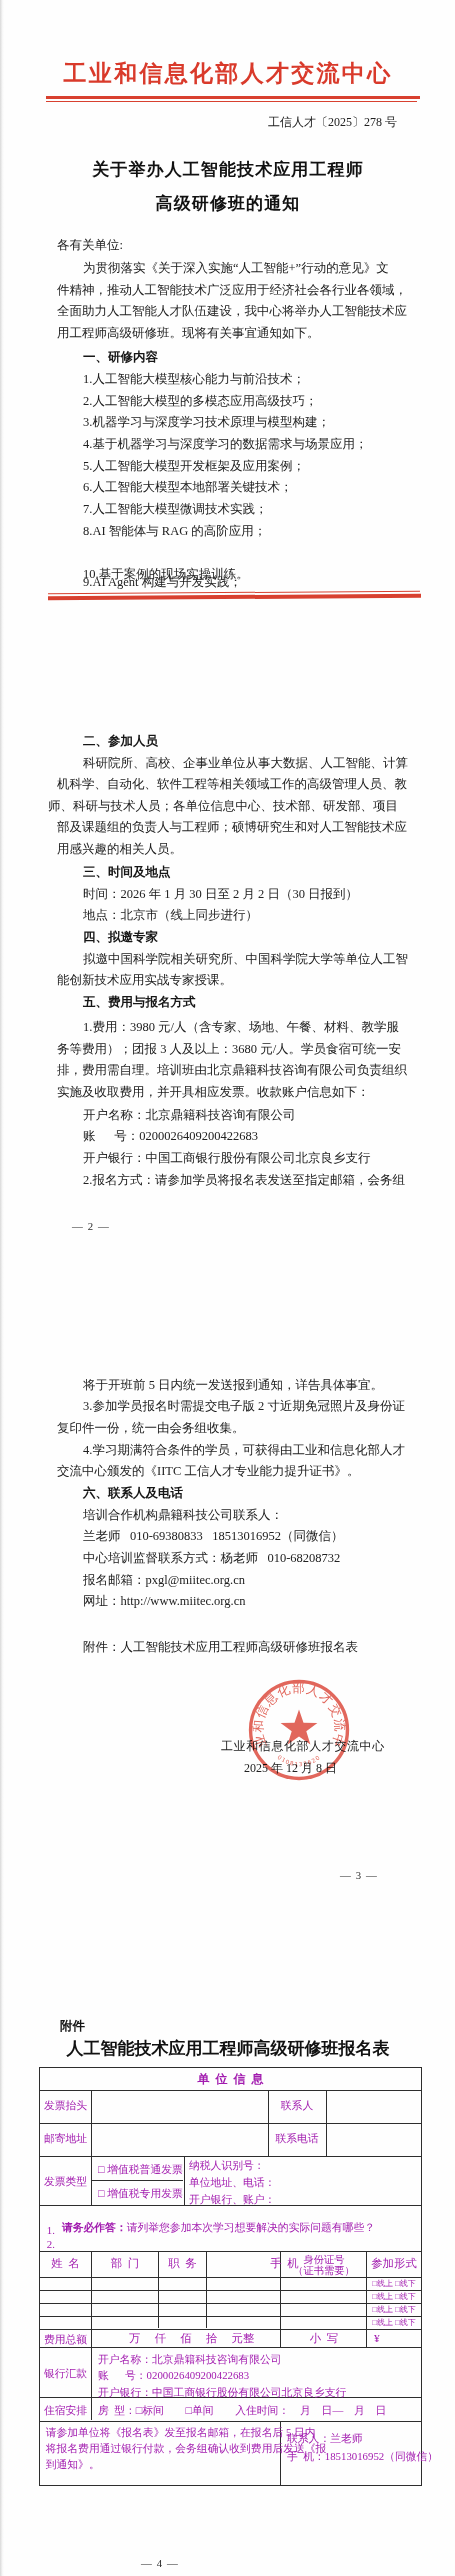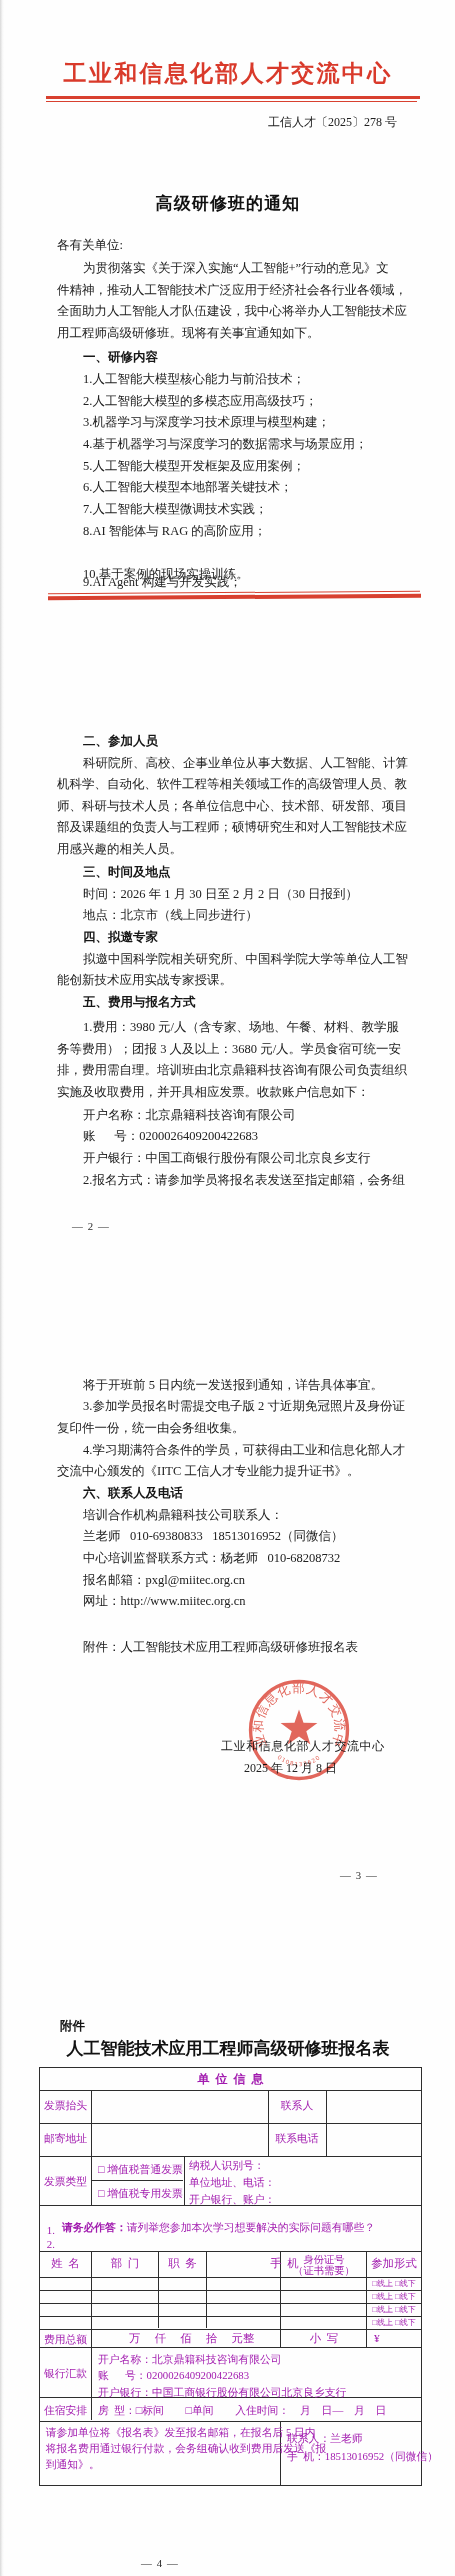--- a/index.html
+++ b/index.html
@@ -28,20 +28,21 @@
 <body>
 
 <div id="doc">
   <div class="edge"></div>
 
   <div class="t ctr orgtitle" style="top:60px;">工业和信息化部人才交流中心</div>
   <div class="rule" style="left:46px;top:96px;width:374px;height:2.8px;"></div>
   <div class="rule" style="left:46px;top:101px;width:371px;height:1.1px;"></div>
   <div class="t" style="right:59px;top:115px;font-size:12px;">工信人才〔2025〕278 号</div>
 
+  <div class="t ctr doctitle" style="top:160px;">关于举办人工智能技术应用工程师</div>
   <div class="t ctr doctitle" style="top:194px;">高级研修班的通知</div>
 
   <div class="t" style="left:57px;top:238px;">各有关单位:</div>
 
   <div class="t" style="left:83px;top:261px;">为贯彻落实《关于深入实施“人工智能+”行动的意见》文</div>
   <div class="t" style="left:57px;top:283px;">件精神，推动人工智能技术广泛应用于经济社会各行业各领域，</div>
   <div class="t" style="left:57px;top:304px;">全面助力人工智能人才队伍建设，我中心将举办人工智能技术应</div>
   <div class="t" style="left:57px;top:326px;">用工程师高级研修班。现将有关事宜通知如下。</div>
 
   <div class="t hd" style="left:83px;top:350px;">一、研修内容</div>
@@ -55,21 +56,21 @@
   <div class="t" style="left:83px;top:524px;">8.AI 智能体与 RAG 的高阶应用；</div>
   <div class="t" style="left:83px;top:545px;margin-top:30px;">9.AI Agent 构建与开发实践；</div>
   <div class="t" style="left:83px;top:567px;">10.基于案例的现场实操训练。</div>
 
   <div class="rule" style="left:48px;top:592px;width:372px;height:1.1px;transform:rotate(-0.35deg);"></div>
   <div class="rule" style="left:48px;top:595px;width:373px;height:4px;transform:rotate(-0.35deg);"></div>
 
   <div class="t hd" style="left:83px;top:734px;">二、参加人员</div>
   <div class="t" style="left:83px;top:756px;">科研院所、高校、企事业单位从事大数据、人工智能、计算</div>
   <div class="t" style="left:57px;top:777px;">机科学、自动化、软件工程等相关领域工作的高级管理人员、教</div>
-  <div class="t" style="left:57px;top:799px;">师、科研与技术人员；各单位信息中心、技术部、研发部、项目</div>
+  <div class="t" style="left:48px;top:799px;">师、科研与技术人员；各单位信息中心、技术部、研发部、项目</div>
   <div class="t" style="left:57px;top:820px;">部及课题组的负责人与工程师；硕博研究生和对人工智能技术应</div>
   <div class="t" style="left:57px;top:842px;">用感兴趣的相关人员。</div>
 
   <div class="t hd" style="left:83px;top:865px;">三、时间及地点</div>
   <div class="t" style="left:83px;top:887px;">时间：2026 年 1 月 30 日至 2 月 2 日（30 日报到）</div>
   <div class="t" style="left:83px;top:908px;">地点：北京市（线上同步进行）</div>
 
   <div class="t hd" style="left:83px;top:930px;">四、拟邀专家</div>
   <div class="t" style="left:83px;top:952px;">拟邀中国科学院相关研究所、中国科学院大学等单位人工智</div>
   <div class="t" style="left:57px;top:973px;">能创新技术应用实战专家授课。</div>

